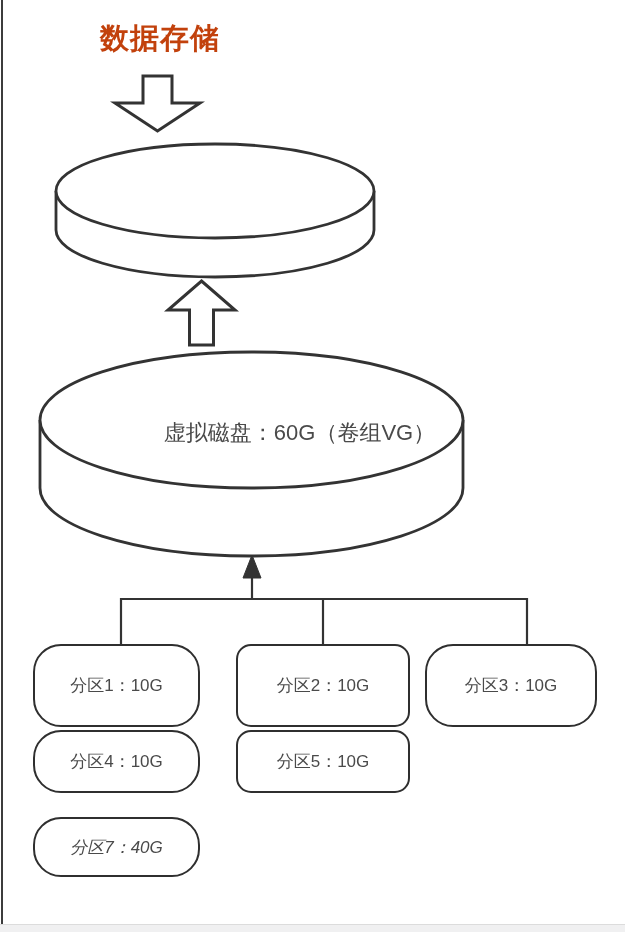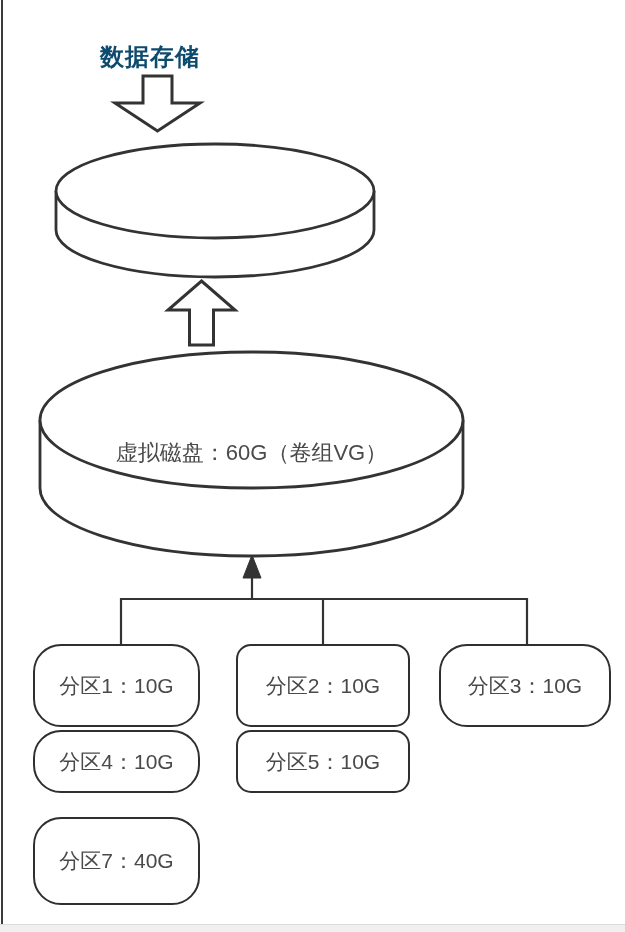--- a/index.html
+++ b/index.html
@@ -29,25 +29,25 @@
     top: 924px;
     width: 625px;
     height: 8px;
     background: #f0f0f1;
     border-top: 1px solid #dcdcdc;
     box-sizing: border-box;
   }
   .diagram-title {
     position: absolute;
     left: 100px;
-    top: 41px;
+    top: 19px;
     margin: 0;
-    font-size: 24px;
+    font-size: 29px;
     font-weight: 700;
-    color: #0c4a6e;
+    color: #c2410c;
     letter-spacing: 1px;
     white-space: nowrap;
   }
   .shapes-svg {
     position: absolute;
     left: 0;
     top: 0;
     width: 625px;
     height: 932px;
   }
@@ -62,45 +62,46 @@
     text-align: center;
   }
   .cyl-label.lv {
     left: 56px;
     top: 150px;
     width: 318px;
     height: 95px;
   }
   .cyl-label.vg {
     left: 40px;
-    top: 405px;
+    top: 385px;
     width: 423px;
     height: 95px;
+    padding-left: 48px;
   }
   .partition-box {
     position: absolute;
     box-sizing: border-box;
     border: 2.5px solid #2f2f2f;
     border-radius: 28px;
     background: #ffffff;
     display: flex;
     align-items: center;
     justify-content: center;
-    font-size: 21px;
+    font-size: 17px;
     color: #4a4a4a;
     white-space: nowrap;
   }
   
   .col1 { left: 33px;  width: 167px; }
   .col2 { left: 236px; width: 174px; border-radius: 15px; }
-  .col3 { left: 439px; width: 172px; }
+  .col3 { left: 425px; width: 172px; }
   
   .row1 { top: 644px; height: 83px; }
   .row2 { top: 730px; height: 63px; }
-  .row3 { top: 817px; height: 88px; }
+  .row3 { top: 817px; height: 60px; font-style: italic; }
 </style>
 </head>
 <body>
 
 <div class="canvas">
 
   <div class="left-border"></div>
   <div class="bottom-strip"></div>
 
   <h1 class="diagram-title">数据存储</h1>

